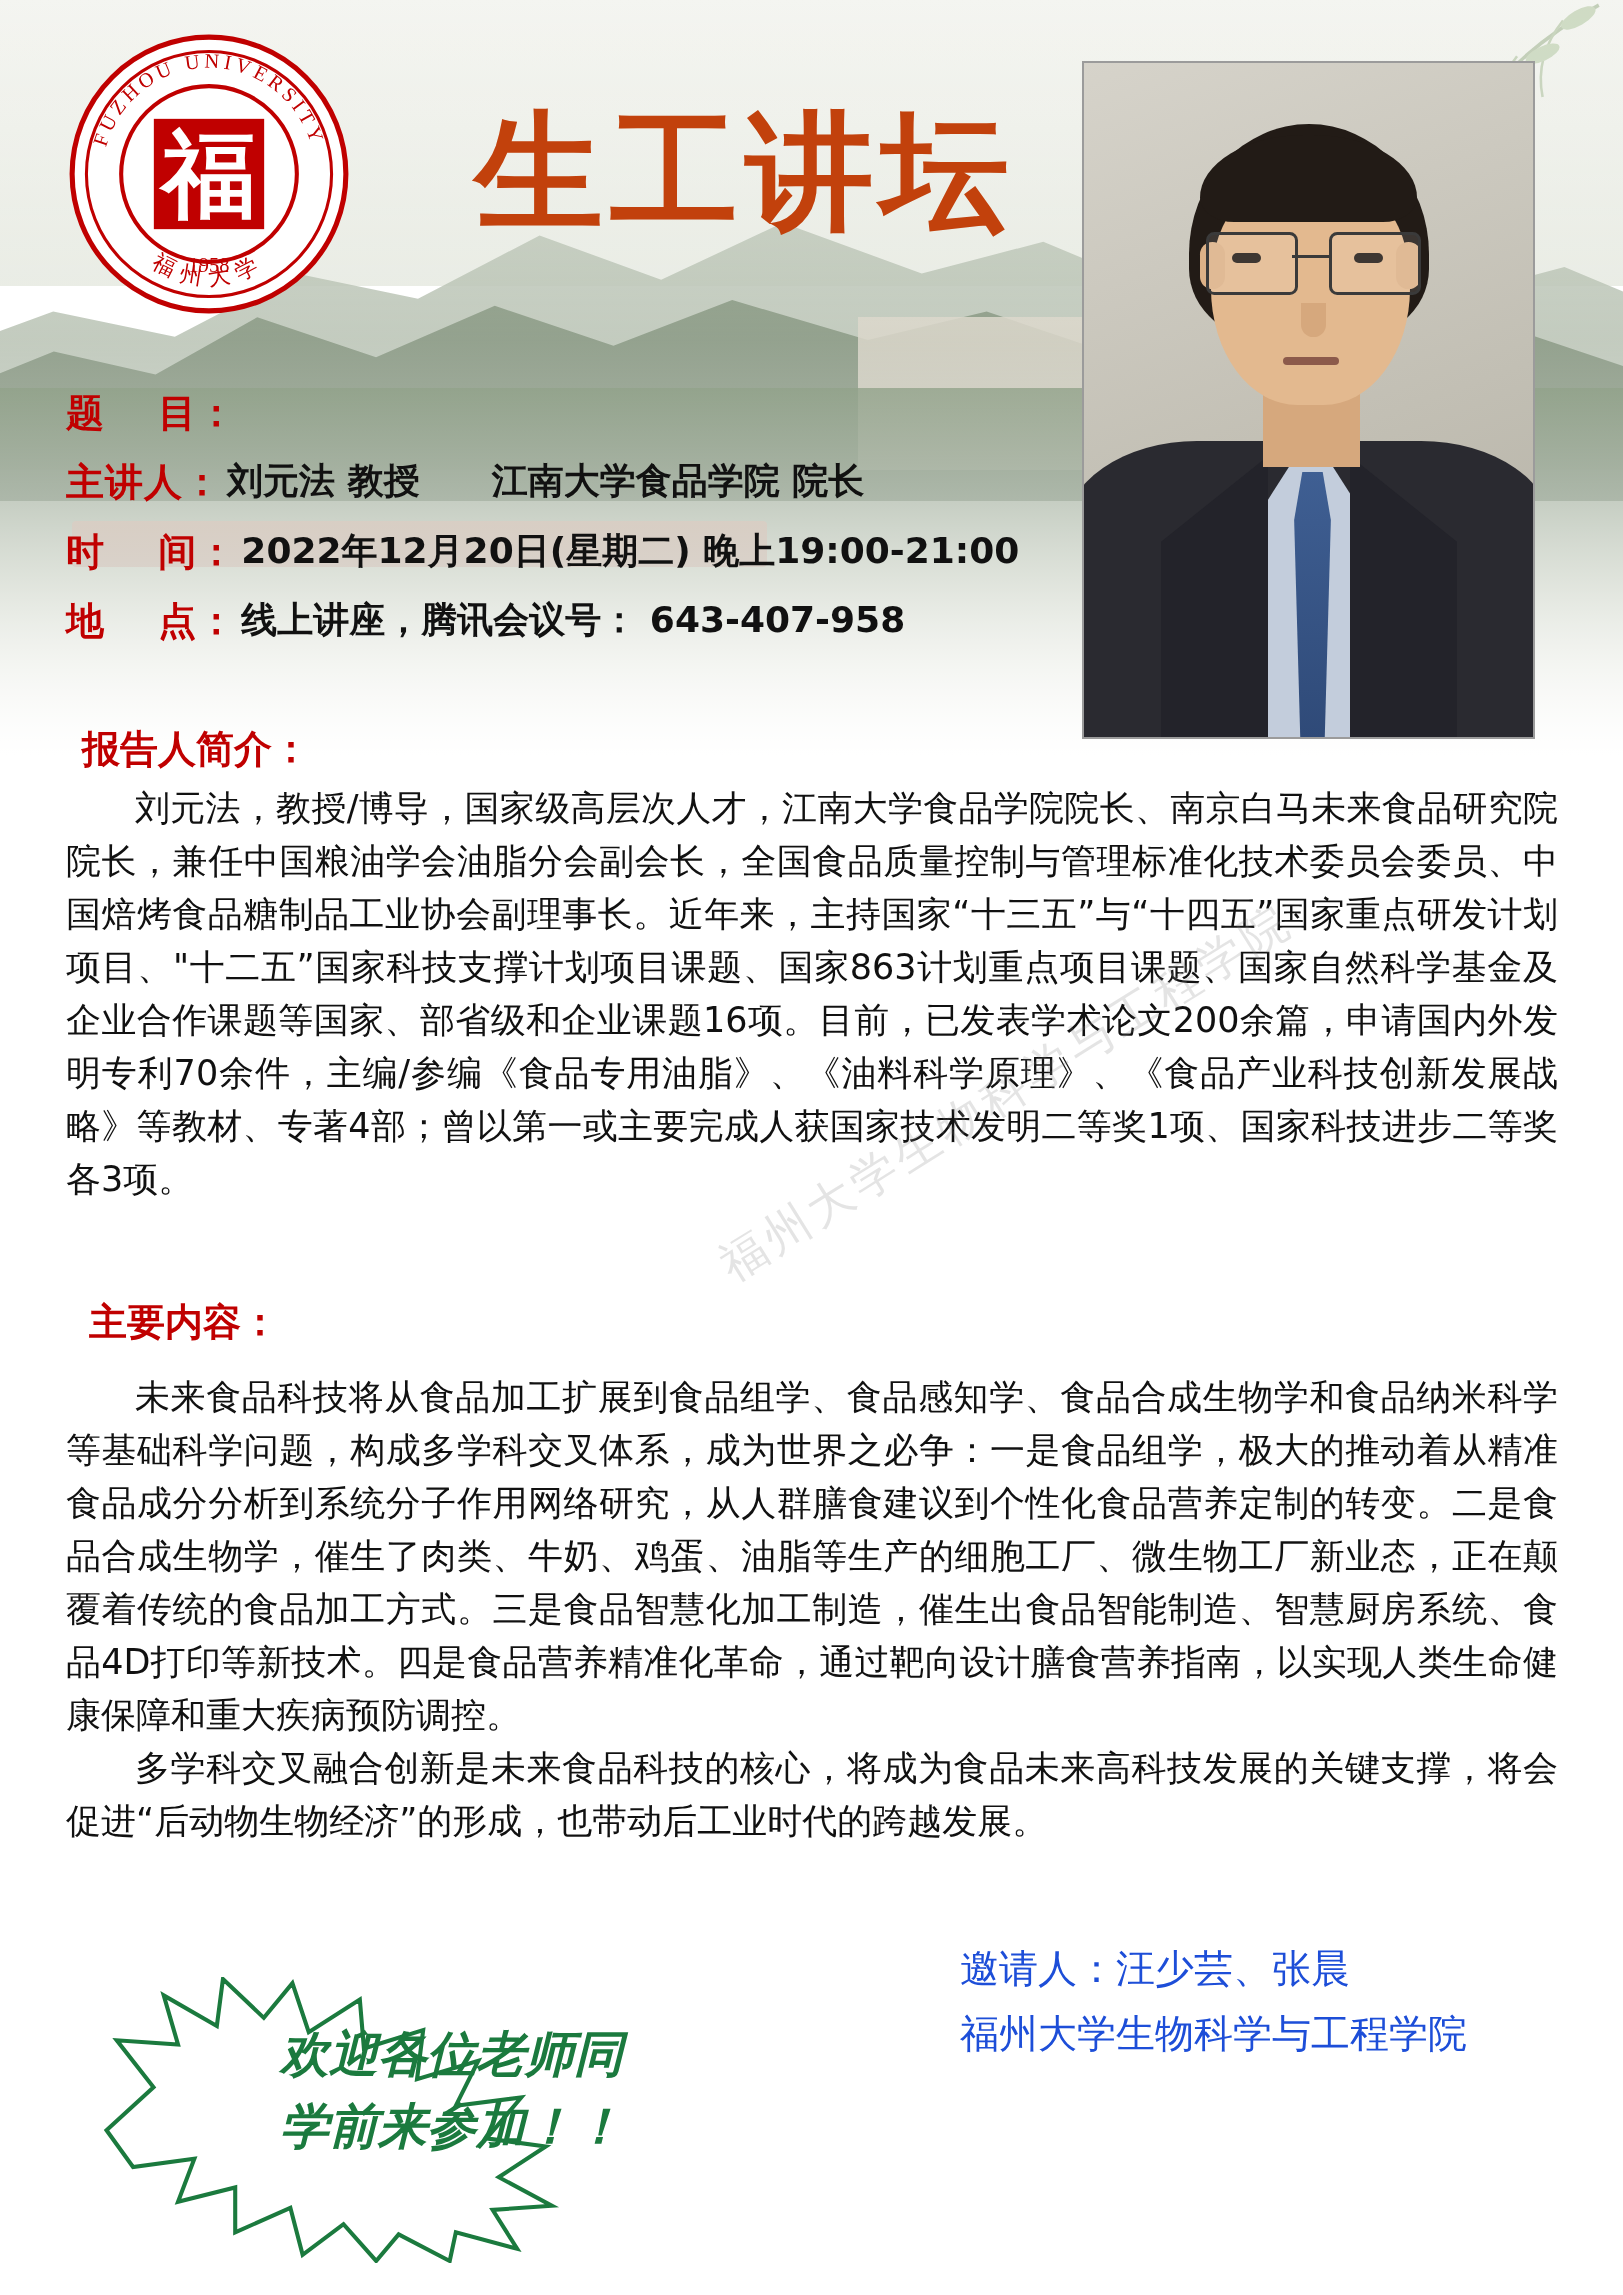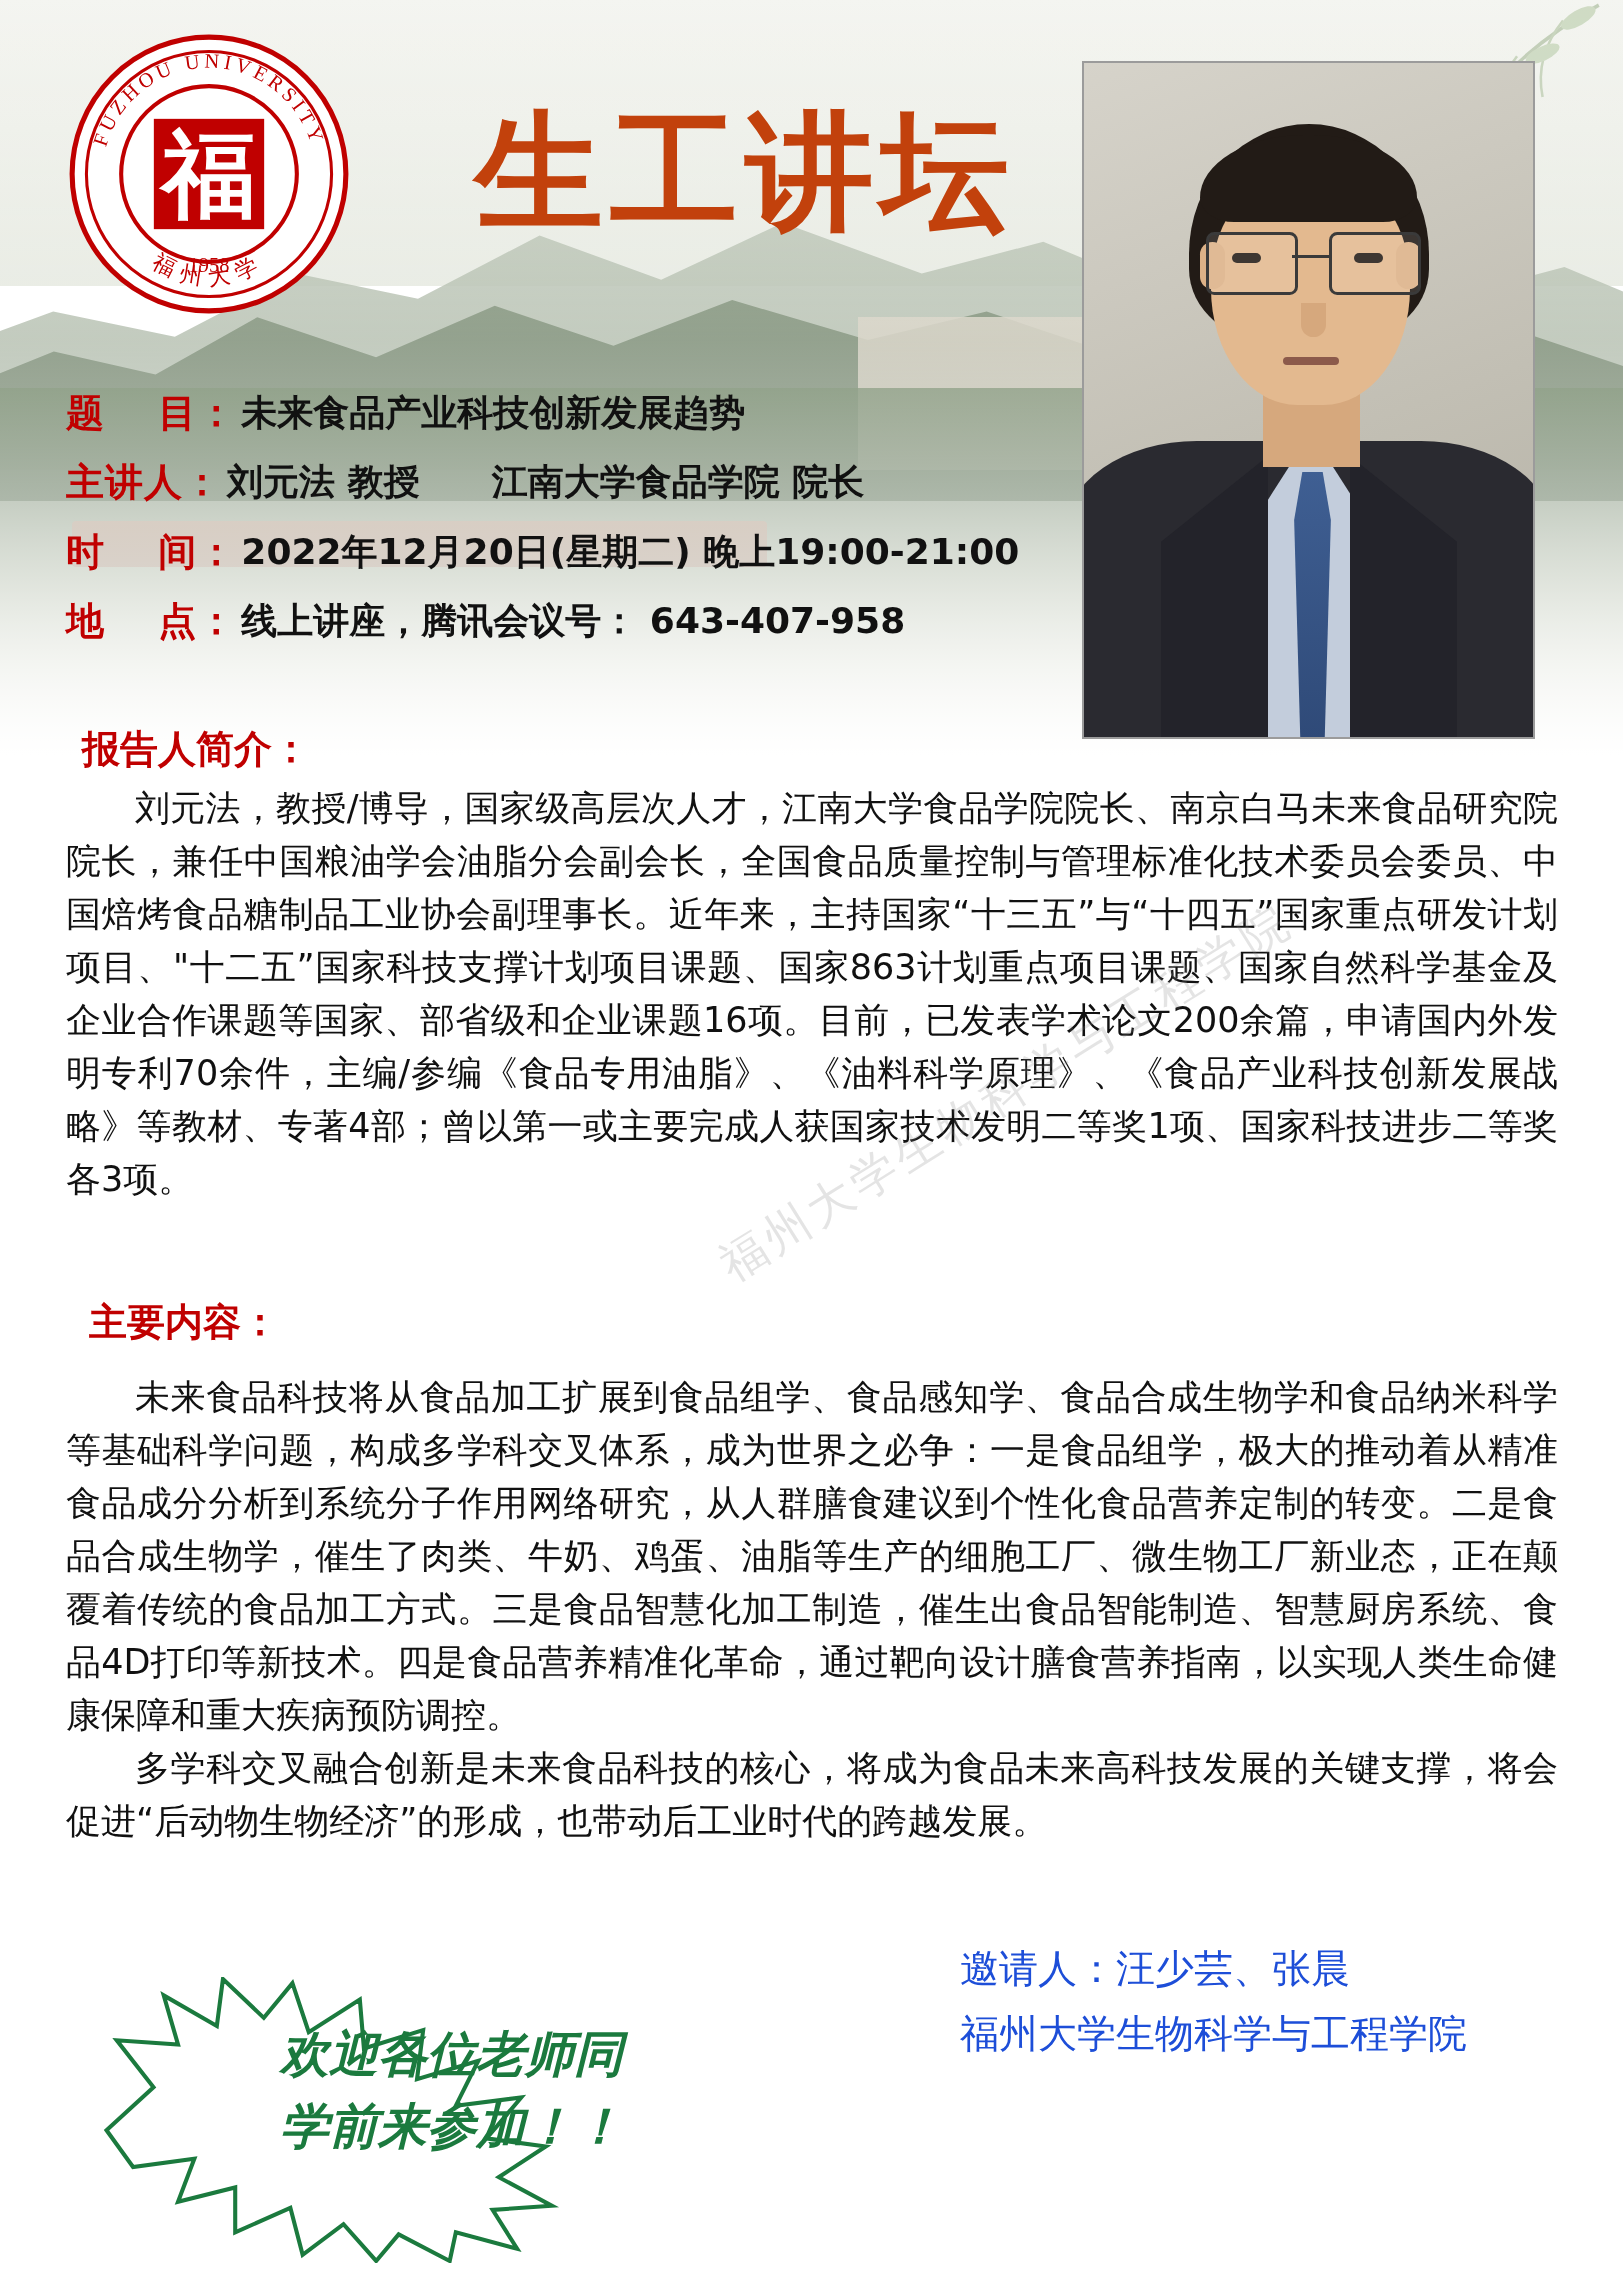--- a/index.html
+++ b/index.html
@@ -248,21 +248,21 @@
 
   
   .info-block {
     position: absolute;
     left: 66px;
     top: 388px;
     width: 1011px;
   }
   .info-line {
     display: flex;
-    align-items: center;
+    align-items: flex-start;
     margin-bottom: 18.4px;
     white-space: nowrap;
   }
   .info-label {
     color: #c00000;
     font-weight: bold;
     font-size: 38px;
     letter-spacing: 1px;
     flex: 0 0 auto;
     font-family: "DejaVu Sans", "Liberation Sans", sans-serif;
@@ -418,21 +418,20 @@
       <div class="glass-bridge"></div>
       <div class="glass-lens right"></div>
     </div>
     <div class="photo-nose"></div>
     <div class="photo-mouth"></div>
   </div>
 
   <div class="info-block">
     <div class="info-line">
       <span class="info-label">题　 目：</span>
-      <span class="info-value">未来食品产业科技创新发展趋势</span>
     </div>
     <div class="info-line">
       <span class="info-label">主讲人：</span>
       <span class="info-value">刘元法 教授　　江南大学食品学院 院长</span>
     </div>
     <div class="info-line">
       <span class="info-label">时　 间：</span>
       <span class="info-value">2022年12月20日(星期二) 晚上19:00-21:00</span>
     </div>
     <div class="info-line">

